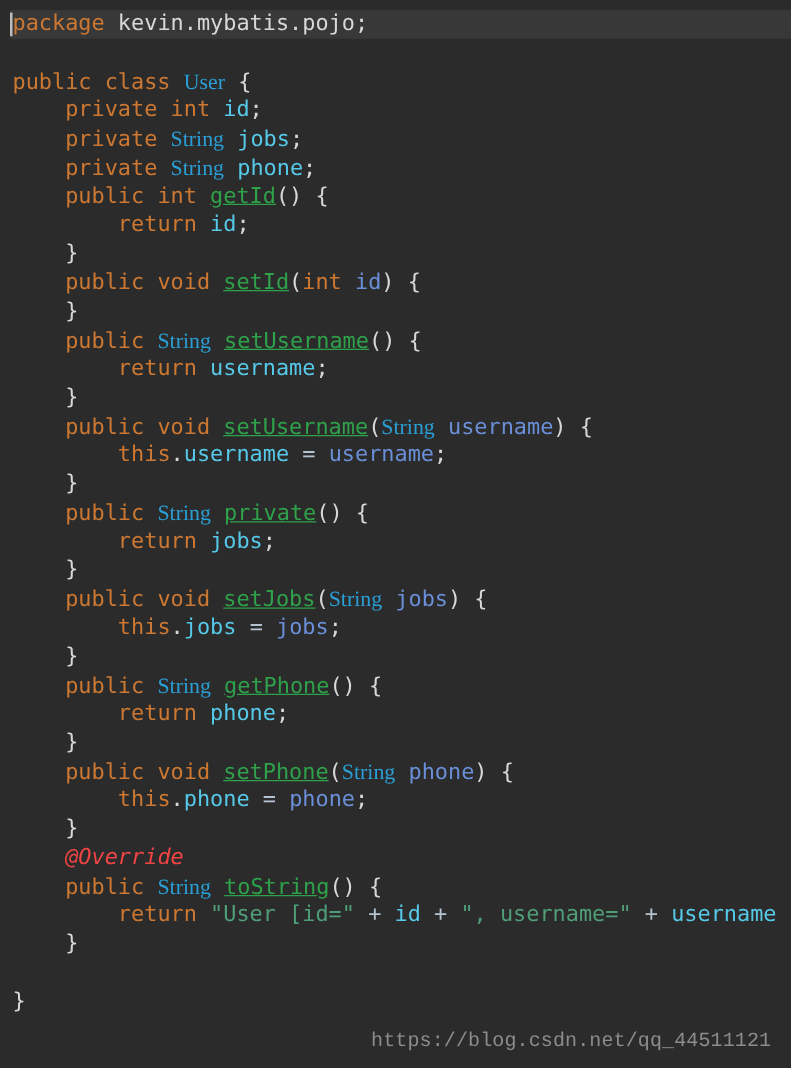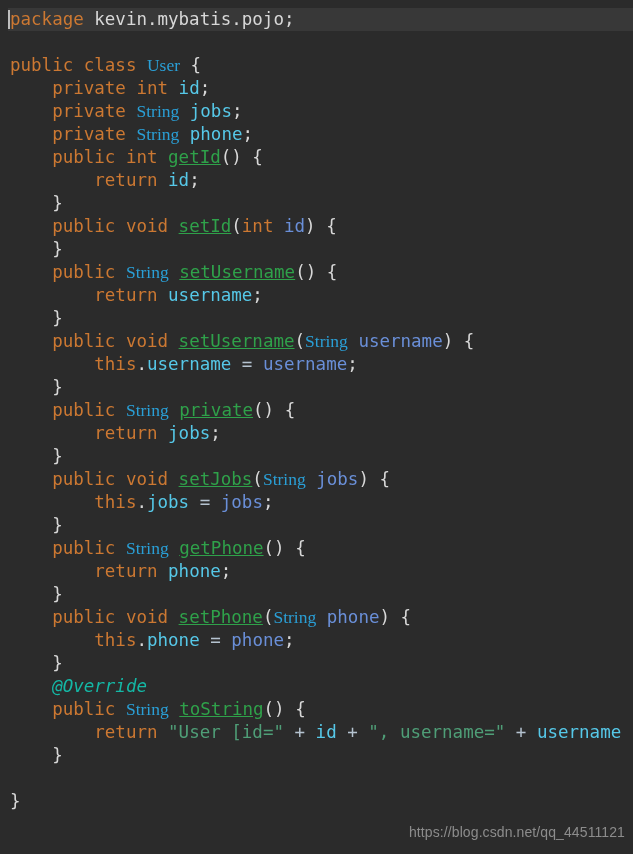--- a/index.html
+++ b/index.html
@@ -52,29 +52,29 @@
   }
   
   .kw   { color: #cc7832; }
   .type { color: #2a9fd6; font-family: Liberation Serif, serif; }
   .fld  { color: #56c8e8; }
   .par  { color: #6a8fd8; }
   .mth  { color: #2fa14a; text-decoration: underline; }
   .str  { color: #4f9e77; }
   .pun  { color: #d8d8d8; }
   .op   { color: #b5c3d0; }
-  .ann  { color: #14b8a6; font-style: italic; }
+  .ann  { color: #ef4444; font-style: italic; }
   .pkg  { color: #d8d8d8; }
 
   .watermark {
     position: absolute;
-    right: 8px;
+    right: 16px;
     top: 824px;
-    font-family: Liberation Sans, sans-serif;
-    font-size: 14px;
+    font-family: Liberation Mono, monospace;
+    font-size: 16px;
     color: #8c8c8c;
     letter-spacing: 0.1px;
     white-space: pre;
   }
 </style>
 </head>
 <body>
 
 <div id="editor">
   <div class="code-area" id="code-area">

